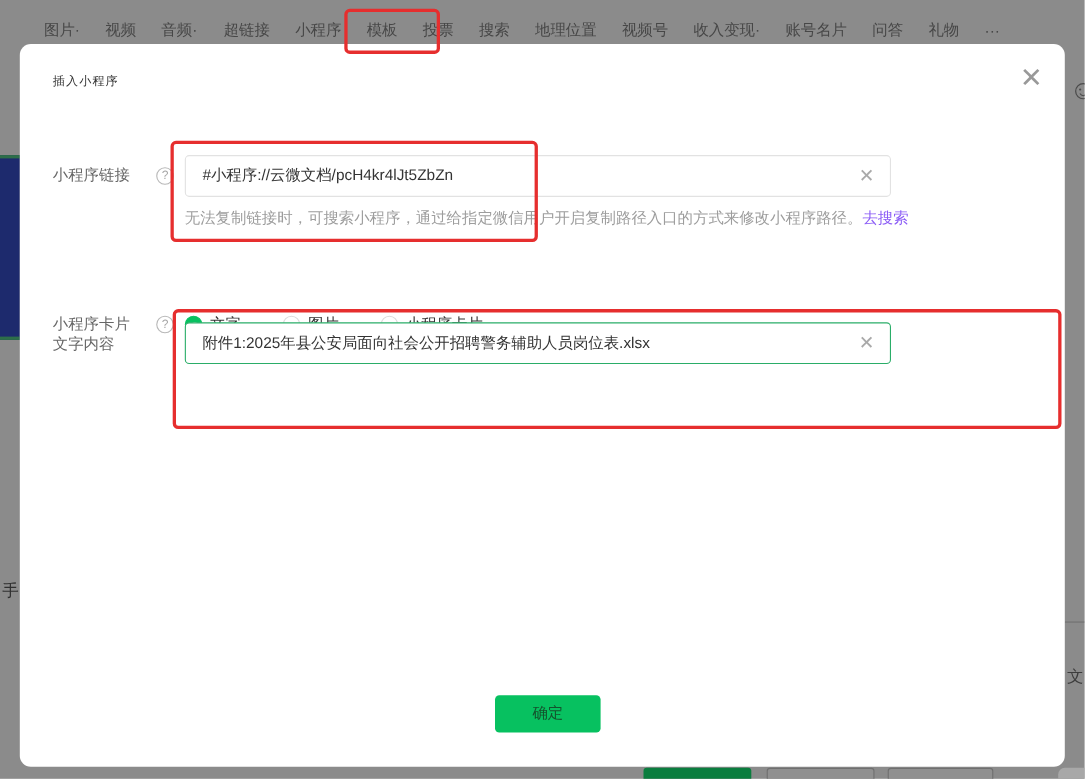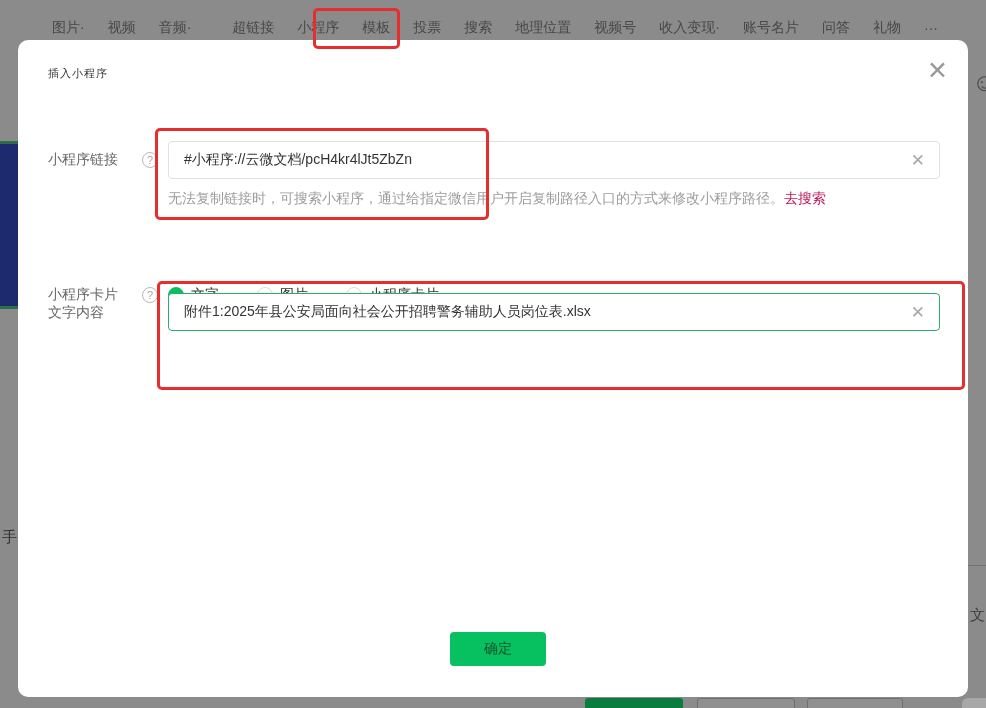--- a/index.html
+++ b/index.html
@@ -8,25 +8,25 @@
     position: relative;
     font-family: "Liberation Sans", "DejaVu Sans", sans-serif;
     background: #8b8b8b;
     overflow: hidden;
   }
 
   
   .backdrop { position: absolute; inset: 0; z-index: 1; }
   .toolbar {
     position: absolute; top: 0; left: 0; right: 0; height: 55px;
-    display: flex; align-items: center; padding-left: 52px;
+    display: flex; align-items: center; padding-left: 40px;
     color: #474747; font-size: 14px; white-space: nowrap;
   }
   .tb-item { margin-right: 23px; position: relative; cursor: pointer; }
-  .tb-item.sep { margin-left: 18px; }
+  .tb-item.sep { margin-left: 1px; }
   .left-panel {
     position: absolute; left: 0; top: 141px; width: 18px; height: 168px;
     background: #1d2a6d; border-top: 3px solid #2d6e49; border-bottom: 3px solid #2d6e49;
   }
   .left-char { position: absolute; left: 2px; top: 528px; font-size: 15px; color: #303030; }
   .right-emoji { position: absolute; left: 972px; top: 68px; font-size: 25px; color: #4a4a4a; }
   .right-line { position: absolute; left: 968px; top: 565px; width: 18px; height: 1px; background: #707070; }
   .right-char { position: absolute; left: 970px; top: 606px; font-size: 15px; color: #3d3d3d; }
   .bg-btn-green {
     position: absolute; left: 585px; top: 698px; width: 98px; height: 14px;
@@ -56,36 +56,36 @@
   .row-label {
     position: absolute; left: 30px; font-size: 14px; color: #666;
     display: flex; align-items: center; gap: 24px;
   }
   .help-icon {
     width: 16px; height: 16px; border: 1px solid #b8b8b8; border-radius: 50%;
     color: #a8a8a8; font-size: 11px; line-height: 14px; text-align: center; display: inline-block;
     cursor: pointer;
   }
   .input-wrap {
-    position: absolute; left: 150px; width: 772px; height: 38px;
+    position: absolute; left: 150px; width: 642px; height: 38px;
     border: 1px solid #e2e2e2; border-radius: 4px; background: #fff;
     display: flex; align-items: center;
   }
   .input-wrap.green { border-color: #2aad68; }
   .input-wrap input {
     flex: 1; border: none; outline: none; background: transparent;
     font-size: 14px; color: #333; padding: 0 8px 0 15px;
     font-family: "Liberation Sans", "DejaVu Sans", sans-serif;
   }
   .clear-icon {
     padding: 0 14px 0 4px; color: #a9a9a9; font-size: 17px; cursor: pointer;
     font-family: "DejaVu Sans", sans-serif;
   }
   .hint { position: absolute; left: 150px; font-size: 14px; color: #9d9d9d; }
-  .hint a { color: #be185d; text-decoration: none; cursor: pointer; font-family: Liberation Serif, serif; }
+  .hint a { color: #8b5cf6; text-decoration: none; cursor: pointer; font-family: Liberation Serif, serif; }
 
   .radio-row { position: absolute; left: 150px; top: 246px; display: flex; align-items: center; gap: 38px; }
   .radio-opt { display: flex; align-items: center; gap: 7px; cursor: pointer; font-size: 14px; color: #333; }
   .radio-circle {
     width: 16px; height: 16px; border-radius: 50%; border: 1px solid #dcdcdc; background: #fff;
     display: inline-block; position: relative;
   }
   .radio-opt.on .radio-circle { background: #07c160; border-color: #07c160; }
   .radio-opt.on .radio-circle::after {
     content: ""; position: absolute; left: 5px; top: 5px; width: 6px; height: 6px;

